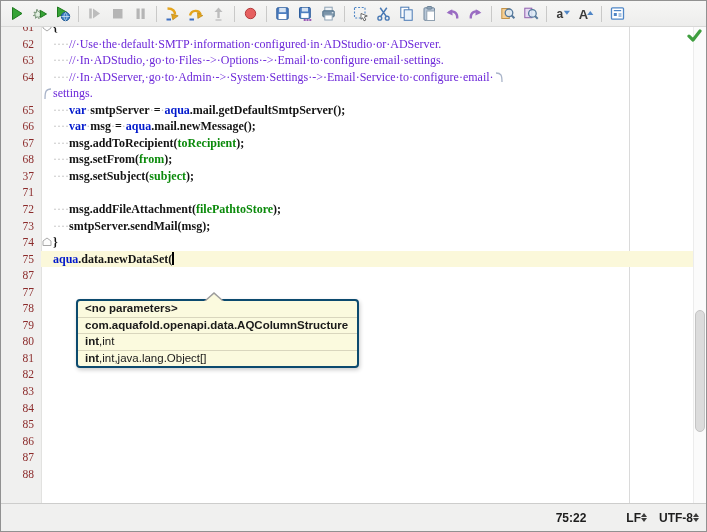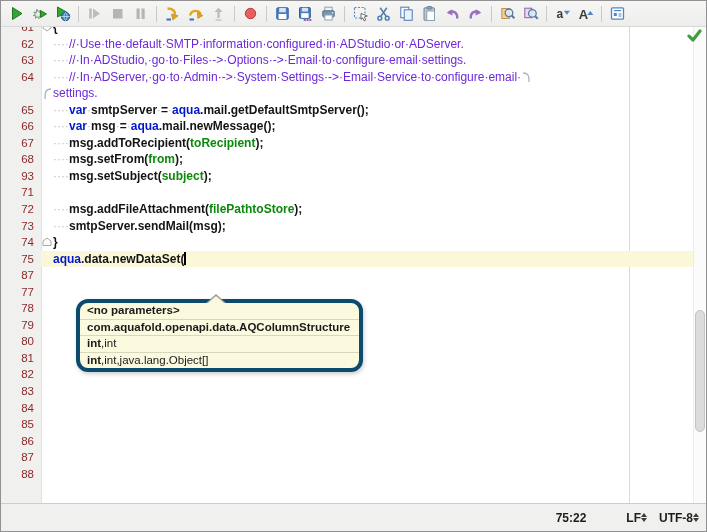--- a/index.html
+++ b/index.html
@@ -8,42 +8,42 @@
   
   .toolbar{height:25px;flex:none;background:linear-gradient(#f6f6f5,#ededec);border-bottom:1px solid #d8d8d7;
            display:flex;align-items:center;padding:0 4px;}
   .tbtn{width:23px;height:21px;display:flex;align-items:center;justify-content:center;border-radius:2px;flex:none;}
   .tsep{width:1px;height:16px;background:#c9c9c8;margin:0 4px;flex:none;}
   
   .editor{position:relative;flex:1;background:#fff;overflow:hidden;}
   .gutter-bg{position:absolute;left:0;top:0;bottom:0;width:40px;background:#f0f0ef;border-right:1px solid #e2e2e0;z-index:0;}
   .margin-line{position:absolute;left:628px;top:0;bottom:0;width:1px;background:#dadada;z-index:1;}
   .rows{position:absolute;left:0;top:-8px;right:12px;z-index:2;}
-  .row{display:flex;height:16.55px;line-height:16.55px;font-family:Liberation Sans, sans-serif;
+  .row{display:flex;height:16.55px;line-height:16.55px;font-family:Liberation Serif, serif;
        font-size:12px;font-weight:bold;white-space:pre;}
   .ln{width:40px;flex:none;text-align:right;padding-right:7px;box-sizing:border-box;color:#8b2a2a;
       font-weight:normal;font-size:11.5px;}
   .fold{width:12px;flex:none;position:relative;display:flex;align-items:center;justify-content:center;}
   .code{flex:1;position:relative;overflow:hidden;}
   .row.current .code,.row.current .fold{background:#fbf8da;}
   .tk-ws{color:#c0c0c0;font-weight:normal;}
   .tk-com{color:#6d28d9;font-weight:normal;}
   .tk-kw{color:#0018cc;}
   .tk-bi{color:#0018cc;}
   .tk-pl{color:#141414;}
   .tk-gr{color:#0b8a0b;}
   .caret{display:inline-block;width:2px;height:13px;background:#000;vertical-align:-2px;}
   .wrap-glyph{display:inline-block;vertical-align:-2px;margin-left:1px;}
   
   .vscroll{position:absolute;right:0;top:0;bottom:0;width:12px;background:#fbfbfb;border-left:1px solid #ececec;z-index:3;}
   .vthumb{position:absolute;left:1px;right:1px;top:283px;height:122px;background:#dcdcdc;border:1px solid #c4c4c4;border-radius:5px;box-sizing:border-box;}
   .check-badge{position:absolute;top:2px;right:4px;z-index:4;}
   
-  .tooltip{position:absolute;left:75px;top:272px;width:279px;background:#fbfade;border:4px solid #0c4a6e;
-           border-radius:12px;box-shadow:1px 2px 4px rgba(0,0,0,.2);font-size:11.5px;color:#1a1a1a;z-index:6;}
+  .tooltip{position:absolute;left:75px;top:272px;width:279px;background:#fbfade;border:2px solid #0c4a6e;
+           border-radius:4px;box-shadow:1px 2px 4px rgba(0,0,0,.2);font-size:11.5px;color:#1a1a1a;z-index:6;}
   .tip-row{padding:1px 7px;height:13.6px;line-height:13.6px;white-space:nowrap;overflow:hidden;}
   .tip-row + .tip-row{border-top:1px solid #d9d6bd;}
   .tip-b{font-weight:bold;}
   .tip-arrow-o{position:absolute;top:-9px;left:126px;width:0;height:0;
                border-left:10px solid transparent;border-right:10px solid transparent;border-bottom:9px solid #9c9c9c;}
   .tip-arrow-i{position:absolute;top:-7px;left:128px;width:0;height:0;
                border-left:8px solid transparent;border-right:8px solid transparent;border-bottom:7.5px solid #fbfade;}
   
   .statusbar{height:27px;flex:none;background:#f0f0ef;border-top:1px solid #cdcdcc;display:flex;align-items:center;
              justify-content:flex-end;font-size:12px;color:#1d1d1d;padding-right:7px;font-weight:bold;}
@@ -239,21 +239,21 @@
         <div class="row"><span class="ln">64</span><span class="fold"></span><span class="code"><span class="tk-ws">····</span><span class="tk-com">//·In·ADServer,·go·to·Admin·-&gt;·System·Settings·-&gt;·Email·Service·to·configure·email·</span><span class="wrap-glyph"><svg width="9" height="13" viewBox="0 0 9 13">
                 <path d="M1 3 C6 3 7 5 7 12" stroke="#a9b4c9" stroke-width="1.3" fill="none"></path>
               </svg></span></span></div>
         <div class="row"><span class="ln"></span><span class="fold"><svg width="10" height="13" viewBox="0 0 10 13">
               <path d="M9 2 C4 2 3 4.5 3 12" stroke="#a9b4c9" stroke-width="1.3" fill="none"></path>
             </svg></span><span class="code"><span class="tk-com">settings.</span></span></div>
         <div class="row"><span class="ln">65</span><span class="fold"></span><span class="code"><span class="tk-ws">····</span><span class="tk-kw">var</span><span class="tk-ws">·</span><span class="tk-pl">smtpServer</span><span class="tk-ws">·</span><span class="tk-pl">=</span><span class="tk-ws">·</span><span class="tk-bi">aqua</span><span class="tk-pl">.mail.getDefaultSmtpServer();</span></span></div>
         <div class="row"><span class="ln">66</span><span class="fold"></span><span class="code"><span class="tk-ws">····</span><span class="tk-kw">var</span><span class="tk-ws">·</span><span class="tk-pl">msg</span><span class="tk-ws">·</span><span class="tk-pl">=</span><span class="tk-ws">·</span><span class="tk-bi">aqua</span><span class="tk-pl">.mail.newMessage();</span></span></div>
         <div class="row"><span class="ln">67</span><span class="fold"></span><span class="code"><span class="tk-ws">····</span><span class="tk-pl">msg.addToRecipient(</span><span class="tk-gr">toRecipient</span><span class="tk-pl">);</span></span></div>
         <div class="row"><span class="ln">68</span><span class="fold"></span><span class="code"><span class="tk-ws">····</span><span class="tk-pl">msg.setFrom(</span><span class="tk-gr">from</span><span class="tk-pl">);</span></span></div>
-        <div class="row"><span class="ln">93</span><span class="fold"></span><span class="code"><span class="tk-ws">····</span><span class="tk-pl">msg.setSubject(</span><span class="tk-gr">subject</span><span class="tk-pl">);</span></span></div>
+        <div class="row"><span class="ln">37</span><span class="fold"></span><span class="code"><span class="tk-ws">····</span><span class="tk-pl">msg.setSubject(</span><span class="tk-gr">subject</span><span class="tk-pl">);</span></span></div>
         <div class="row"><span class="ln">71</span><span class="fold"></span><span class="code"></span></div>
         <div class="row"><span class="ln">72</span><span class="fold"></span><span class="code"><span class="tk-ws">····</span><span class="tk-pl">msg.addFileAttachment(</span><span class="tk-gr">filePathtoStore</span><span class="tk-pl">);</span></span></div>
         <div class="row"><span class="ln">73</span><span class="fold"></span><span class="code"><span class="tk-ws">····</span><span class="tk-pl">smtpServer.sendMail(msg);</span></span></div>
         <div class="row"><span class="ln">74</span><span class="fold"><svg width="10" height="10" viewBox="0 0 10 10">
               <path d="M1 8.5 h8 V4 l-4 -3 l-4 3 z" fill="#fcfcfc" stroke="#a8a8a8"></path>
             </svg></span><span class="code"><span class="tk-pl">}</span></span></div>
         <div class="row current"><span class="ln">75</span><span class="fold"></span><span class="code"><span class="tk-bi">aqua</span><span class="tk-pl">.data.newDataSet(</span><span class="caret"></span></span></div>
         <div class="row"><span class="ln">87</span><span class="fold"></span><span class="code"></span></div>
         <div class="row"><span class="ln">77</span><span class="fold"></span><span class="code"></span></div>
         <div class="row"><span class="ln">78</span><span class="fold"></span><span class="code"></span></div>

